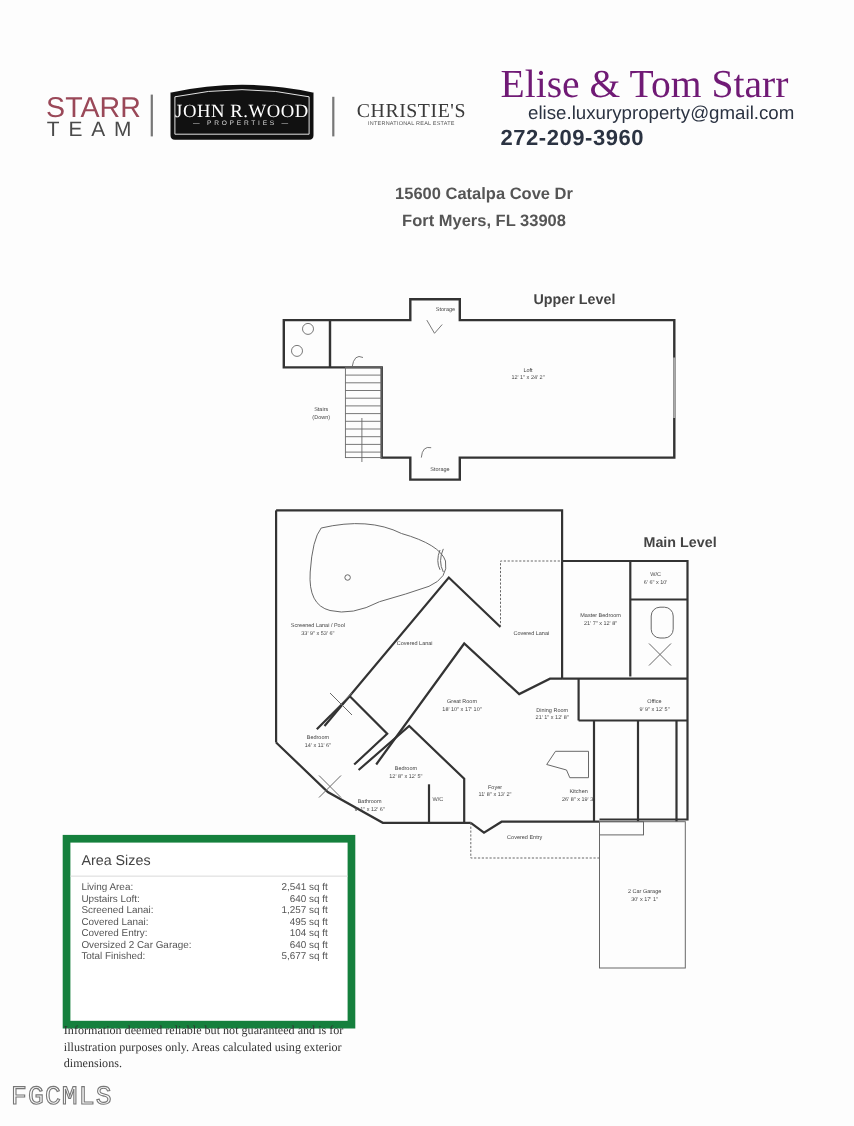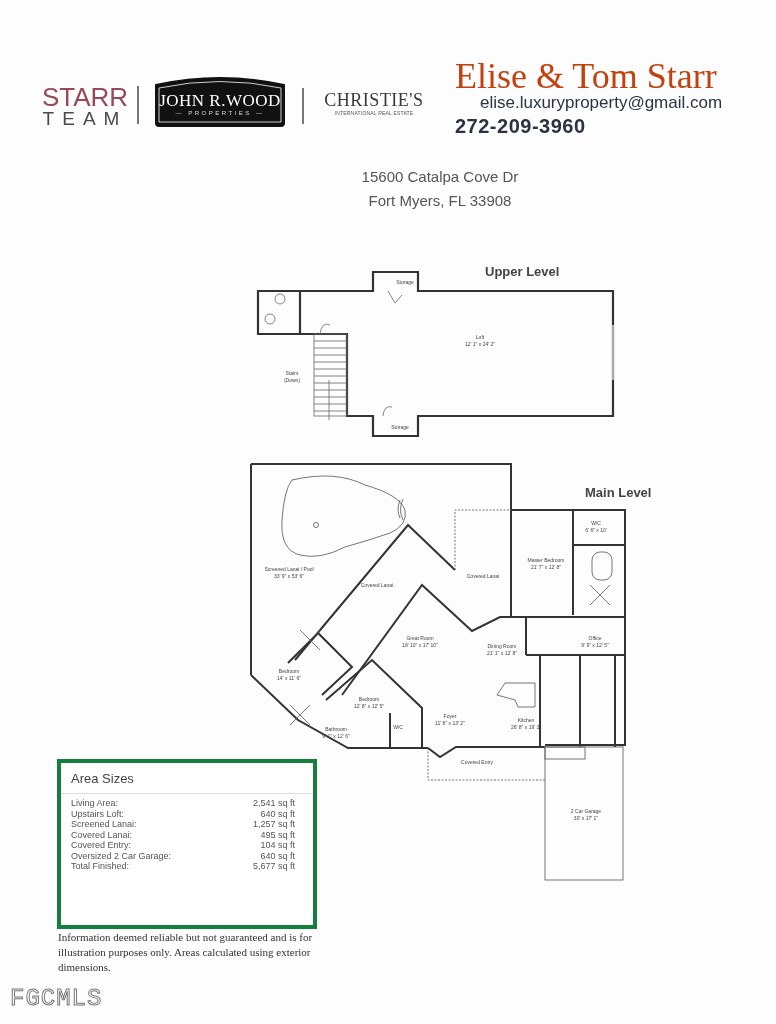--- a/index.html
+++ b/index.html
@@ -8,28 +8,28 @@
   
   .starr { left:40px; top:84px; width:90px; text-align:center; line-height:1; }
   .starr .s1 { font-family:Liberation Sans, sans-serif; font-size:26px; color:#9a4858; letter-spacing:0px; display:block; }
   .starr .s2 { font-family:"Liberation Sans", sans-serif; font-size:19px; color:#4a4a4a; letter-spacing:8px; display:block; margin-top:-1px; }
   .vsep { width:2px; background:#777; }
   .jrw { left:153px; top:73px; width:134px; height:55px; }
   .jrw-text1 { left:153px; top:91px; width:134px; text-align:center; color:#fff; font-family:"Liberation Serif", serif; font-size:17px; letter-spacing:0.5px; }
   .jrw-text2 { left:153px; top:110px; width:134px; text-align:center; color:#ddd; font-size:6px; letter-spacing:2.5px; }
   .christies { left:315px; top:91px; width:118px; text-align:center; font-family:"Liberation Serif", serif; font-size:18px; color:#3a3a3a; letter-spacing:0.5px; line-height:1; }
   .christies-sub { left:315px; top:110px; width:118px; text-align:center; font-size:5px; color:#555; letter-spacing:0.2px; }
-  .agent-name { left:455px; top:55px; font-family:"Liberation Serif", serif; font-size:36px; color:#c2410c; white-space:nowrap; }
+  .agent-name { left:455px; top:55px; font-family:"Liberation Serif", serif; font-size:36px; color:#701a75; white-space:nowrap; }
   .agent-email { left:480px; top:93px; font-size:17px; color:#2b3342; white-space:nowrap; font-weight:500; }
   .agent-phone { left:455px; top:115px; font-size:20px; color:#2b3342; white-space:nowrap; font-weight:bold; letter-spacing:0.5px; }
-  .addr { left:300px; width:280px; text-align:center; font-weight:normal; color:#555; font-size:15px; }
+  .addr { left:300px; width:280px; text-align:center; font-weight:bold; color:#555; font-size:15px; }
   .level-title { font-weight:bold; font-size:13px; color:#444; }
   .plan-label { position:absolute; font-size:5px; color:#444; text-align:center; line-height:1.3; white-space:nowrap; transform:translateX(-50%); }
   
-  .area-box { left:57px; top:759px; width:252px; height:162px; border:4px solid #15803d; background:#fff; }
+  .area-box { left:57px; top:759px; width:252px; height:162px; border:7px solid #15803d; background:#fff; }
   .area-title { position:absolute; left:10px; top:8px; font-size:13px; color:#444; }
   .area-rule { position:absolute; left:0; right:0; top:30px; border-top:1px solid #ddd; }
   .area-rows { position:absolute; left:10px; right:18px; top:35px; }
   .area-row { display:flex; justify-content:space-between; font-size:9px; color:#555; line-height:10.5px; }
   .disclaimer { left:58px; top:930px; width:260px; font-family:"Liberation Serif", serif; font-size:11px; color:#333; line-height:15px; }
   .fgcmls { left:10px; top:985px; font-size:24px; color:#fff; -webkit-text-stroke:1px #777; letter-spacing:1px; font-family:Liberation Mono, monospace; }
 </style>
 </head>
 <body>
 

